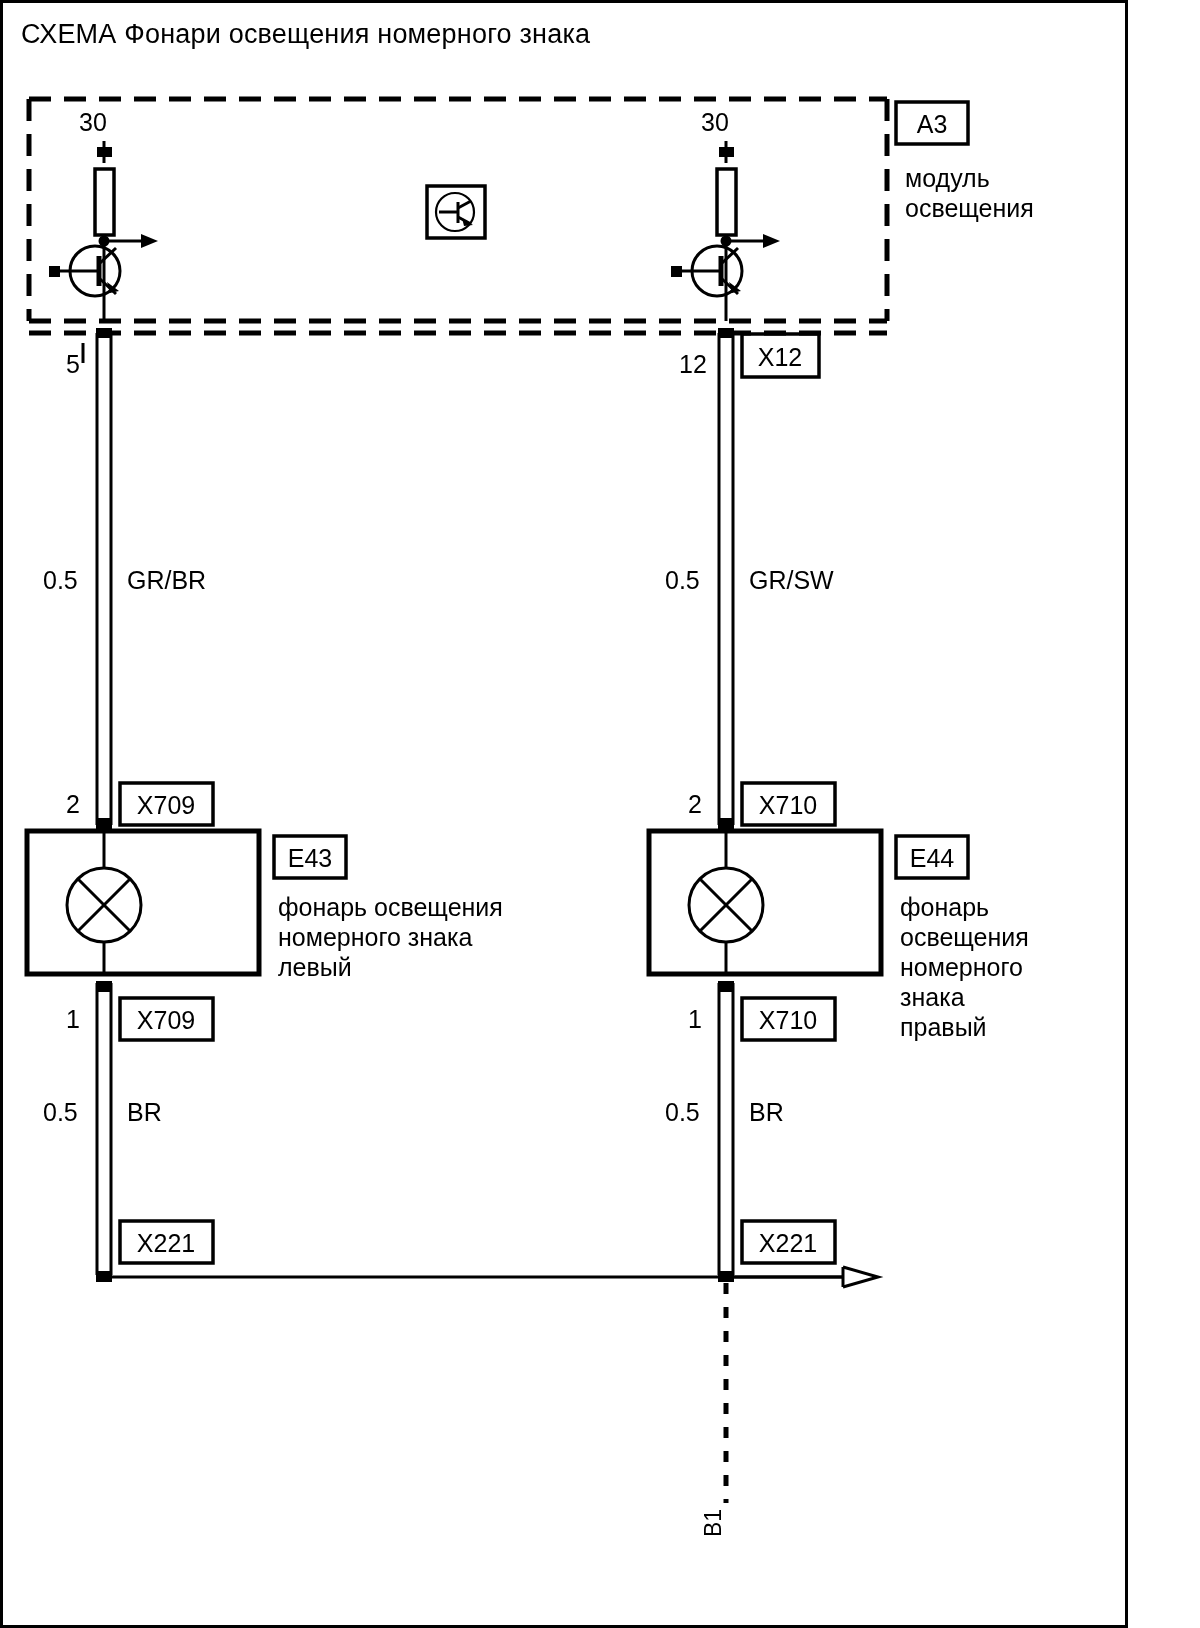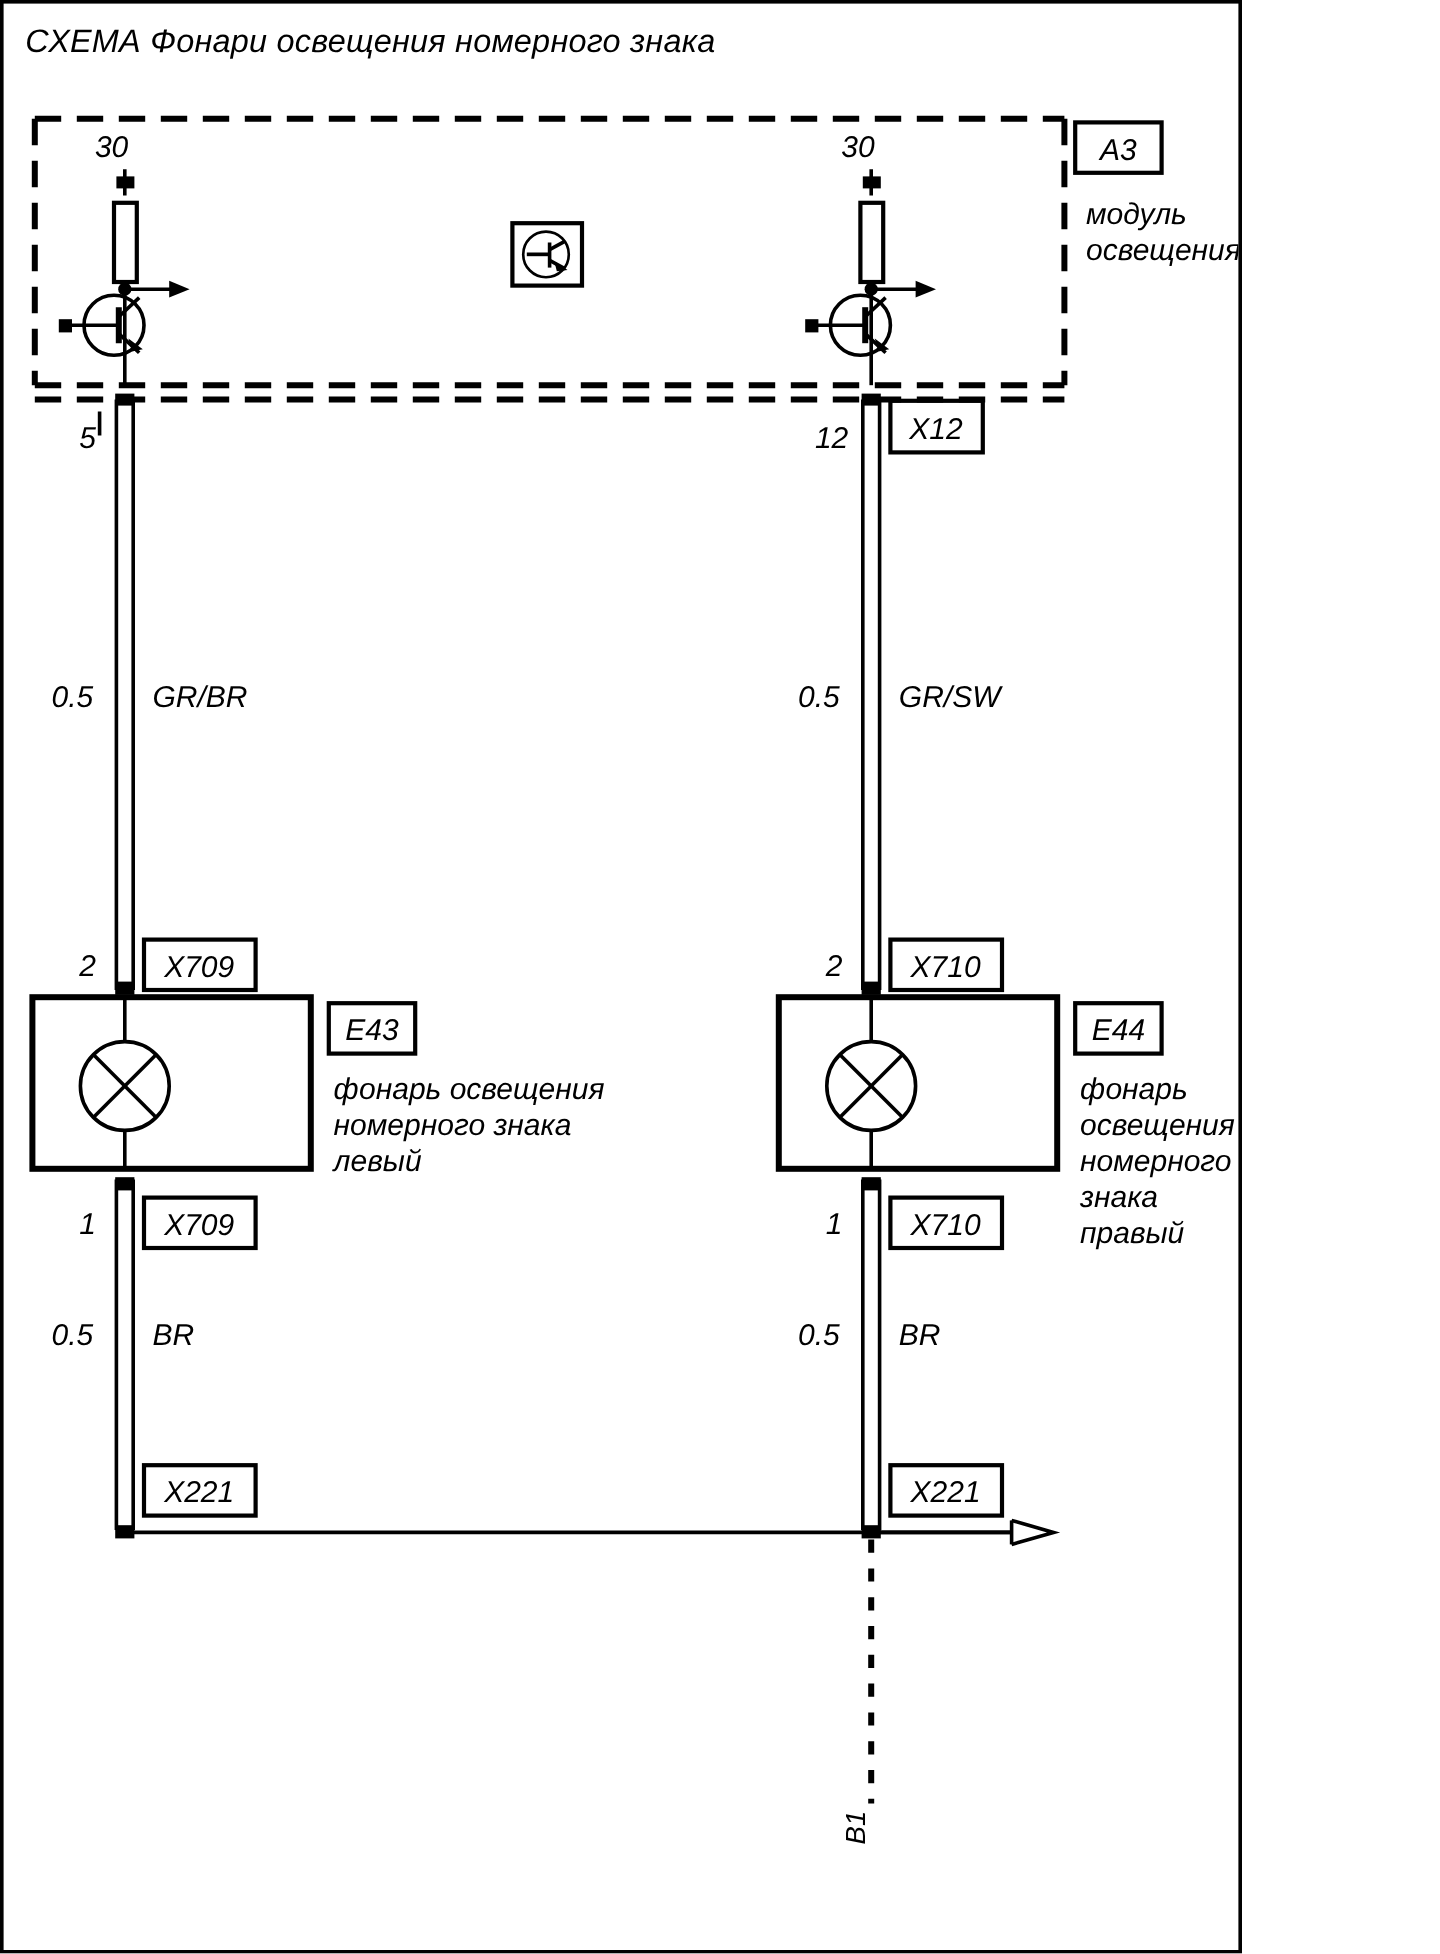--- a/index.html
+++ b/index.html
@@ -5,27 +5,26 @@
   html, body {
     margin: 0;
     padding: 0;
     background: #ffffff;
   }
   body {
     font-family: "Liberation Sans", sans-serif;
   }
   #page {
     position: relative;
-    width: 1035px;
+    width: 1128px;
     height: 1628px;
     background: #ffffff;
     border: 3px solid #000000;
     box-sizing: border-box;
     overflow: hidden;
-    font-style: italic;
   }
   #title {
     position: absolute;
     left: 18px;
     top: 16px;
     font-size: 27px;
     color: #000000;
     white-space: nowrap;
     letter-spacing: 0.2px;
   }

